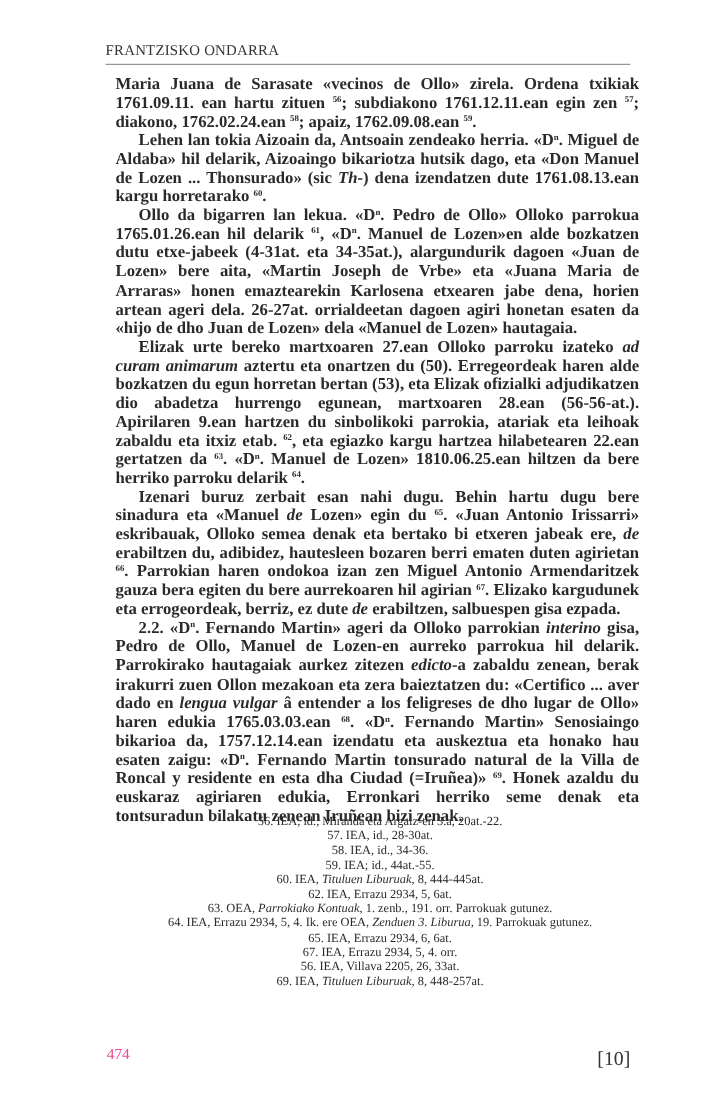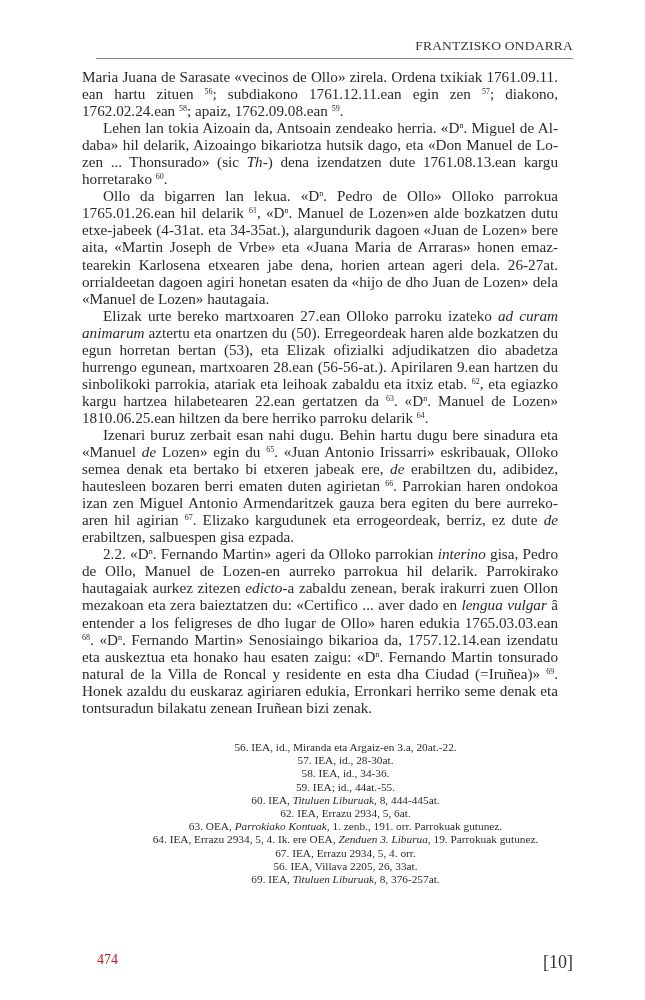--- a/index.html
+++ b/index.html
@@ -1,25 +1,25 @@
 <!DOCTYPE html>
 <html><head>
   <meta charset="utf-8">
   <style>
     html, body { margin: 0; padding: 0; background: #ffffff; }
     body { width: 645px; height: 1000px; position: relative; overflow: hidden; font-family: "Liberation Serif", serif; color: #2a2a2a; }
-    .header { position: absolute; left: 96px; top: 38px; width: 477px; text-align: right; font-size: 13.5px; letter-spacing: 0.2px; color: #333; }
+    .header { position: absolute; left: 96px; top: 38px; width: 477px; text-align: left; font-size: 13.5px; letter-spacing: 0.2px; color: #333; }
     .header-rule { position: absolute; left: 96px; top: 58px; width: 477px; height: 0; border-top: 1.3px solid #8a8a8a; }
-    .body { position: absolute; left: 82px; top: 68px; width: 476px; font-size: 15.2px; line-height: 17.05px; }
+    .body { position: absolute; left: 105px; top: 68px; width: 476px; font-size: 15.2px; line-height: 17.05px; font-weight: bold; }
     .body p { margin: 0; text-align: justify; text-indent: 21px; hyphens: manual; }
     .body p.first { text-indent: 0; }
     sup { font-size: 8px; vertical-align: 0; position: relative; top: -5px; line-height: 0; }
     .footnotes { position: absolute; left: 97px; top: 741px; width: 476px; font-size: 11.3px; line-height: 13.2px; }
     .footnotes .fn { text-indent: 21px; text-align: center; }
-    .pagenum { position: absolute; left: 97px; top: 952px; font-size: 14px; color: #b91c1c; }
+    .pagenum { position: absolute; left: 97px; top: 952px; font-size: 14px; color: #ec4899; }
     .section { position: absolute; right: 72px; top: 952px; font-size: 18px; color: #333; }
     i { font-style: italic; }
   </style>
 </head>
 <body>
 
 <div class="header">FRANTZISKO ONDARRA</div>
 <div class="header-rule"></div>
 
 <div class="body">
@@ -33,19 +33,20 @@
 
 <div class="footnotes">
     <div class="fn"><span>56. IEA, id., Miranda eta Argaiz-en 3.a, 20at.-22.</span></div>
     <div class="fn"><span>57. IEA, id., 28-30at.</span></div>
     <div class="fn"><span>58. IEA, id., 34-36.</span></div>
     <div class="fn"><span>59. IEA; id., 44at.-55.</span></div>
     <div class="fn"><span>60. IEA, </span><i>Tituluen Liburuak</i><span>, 8, 444-445at.</span></div>
     <div class="fn"><span>62. IEA, Errazu 2934, 5, 6at.</span></div>
     <div class="fn"><span>63. OEA, </span><i>Parrokiako Kontuak</i><span>, 1. zenb., 191. orr. Parrokuak gutunez.</span></div>
     <div class="fn"><span>64. IEA, Errazu 2934, 5, 4. Ik. ere OEA, </span><i>Zenduen 3. Liburua</i><span>, 19. Parrokuak gutunez.</span></div>
+    <div class="fn"><span>65. IEA, Errazu 2934, 6, 6at.</span></div>
     <div class="fn"><span>67. IEA, Errazu 2934, 5, 4. orr.</span></div>
     <div class="fn"><span>56. IEA, Villava 2205, 26, 33at.</span></div>
-    <div class="fn"><span>69. IEA, </span><i>Tituluen Liburuak</i><span>, 8, 376-257at.</span></div>
+    <div class="fn"><span>69. IEA, </span><i>Tituluen Liburuak</i><span>, 8, 448-257at.</span></div>
   </div>
 
 <div class="pagenum">474</div>
 <div class="section">[10]</div>
 
 </body></html>

